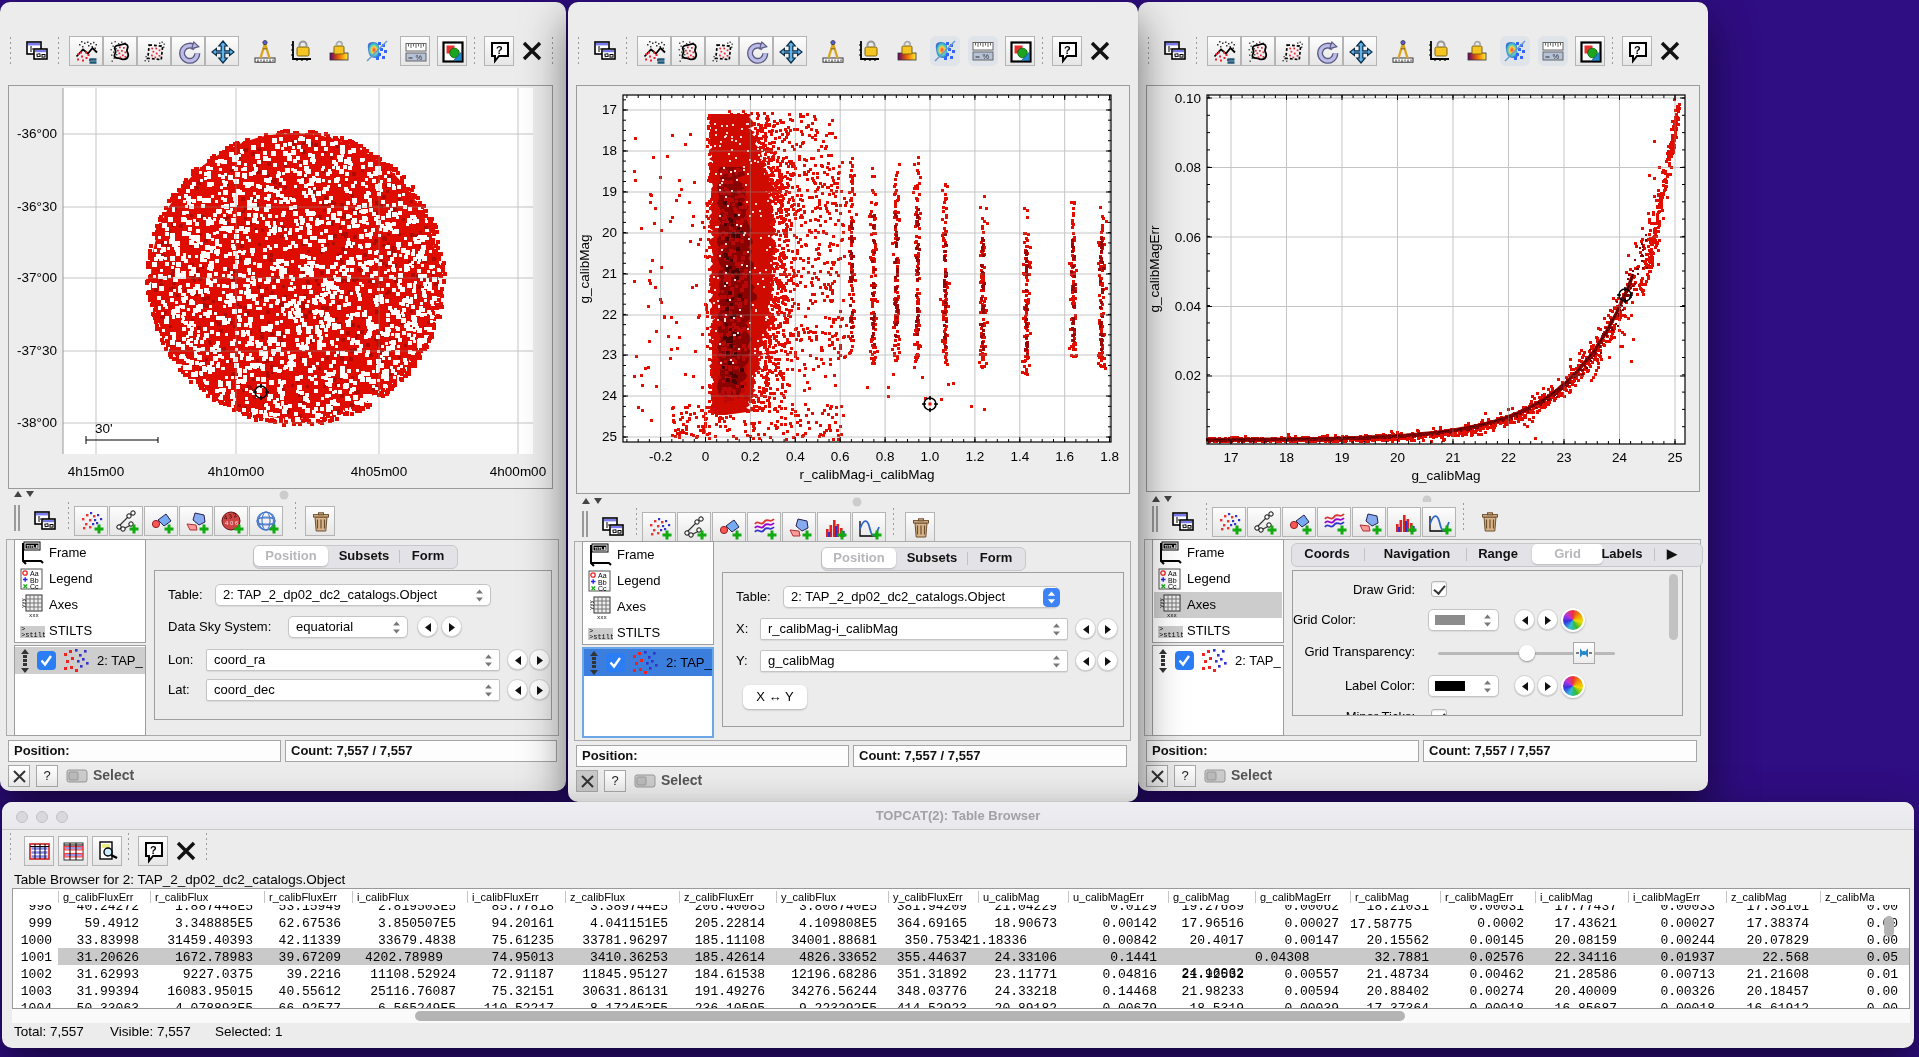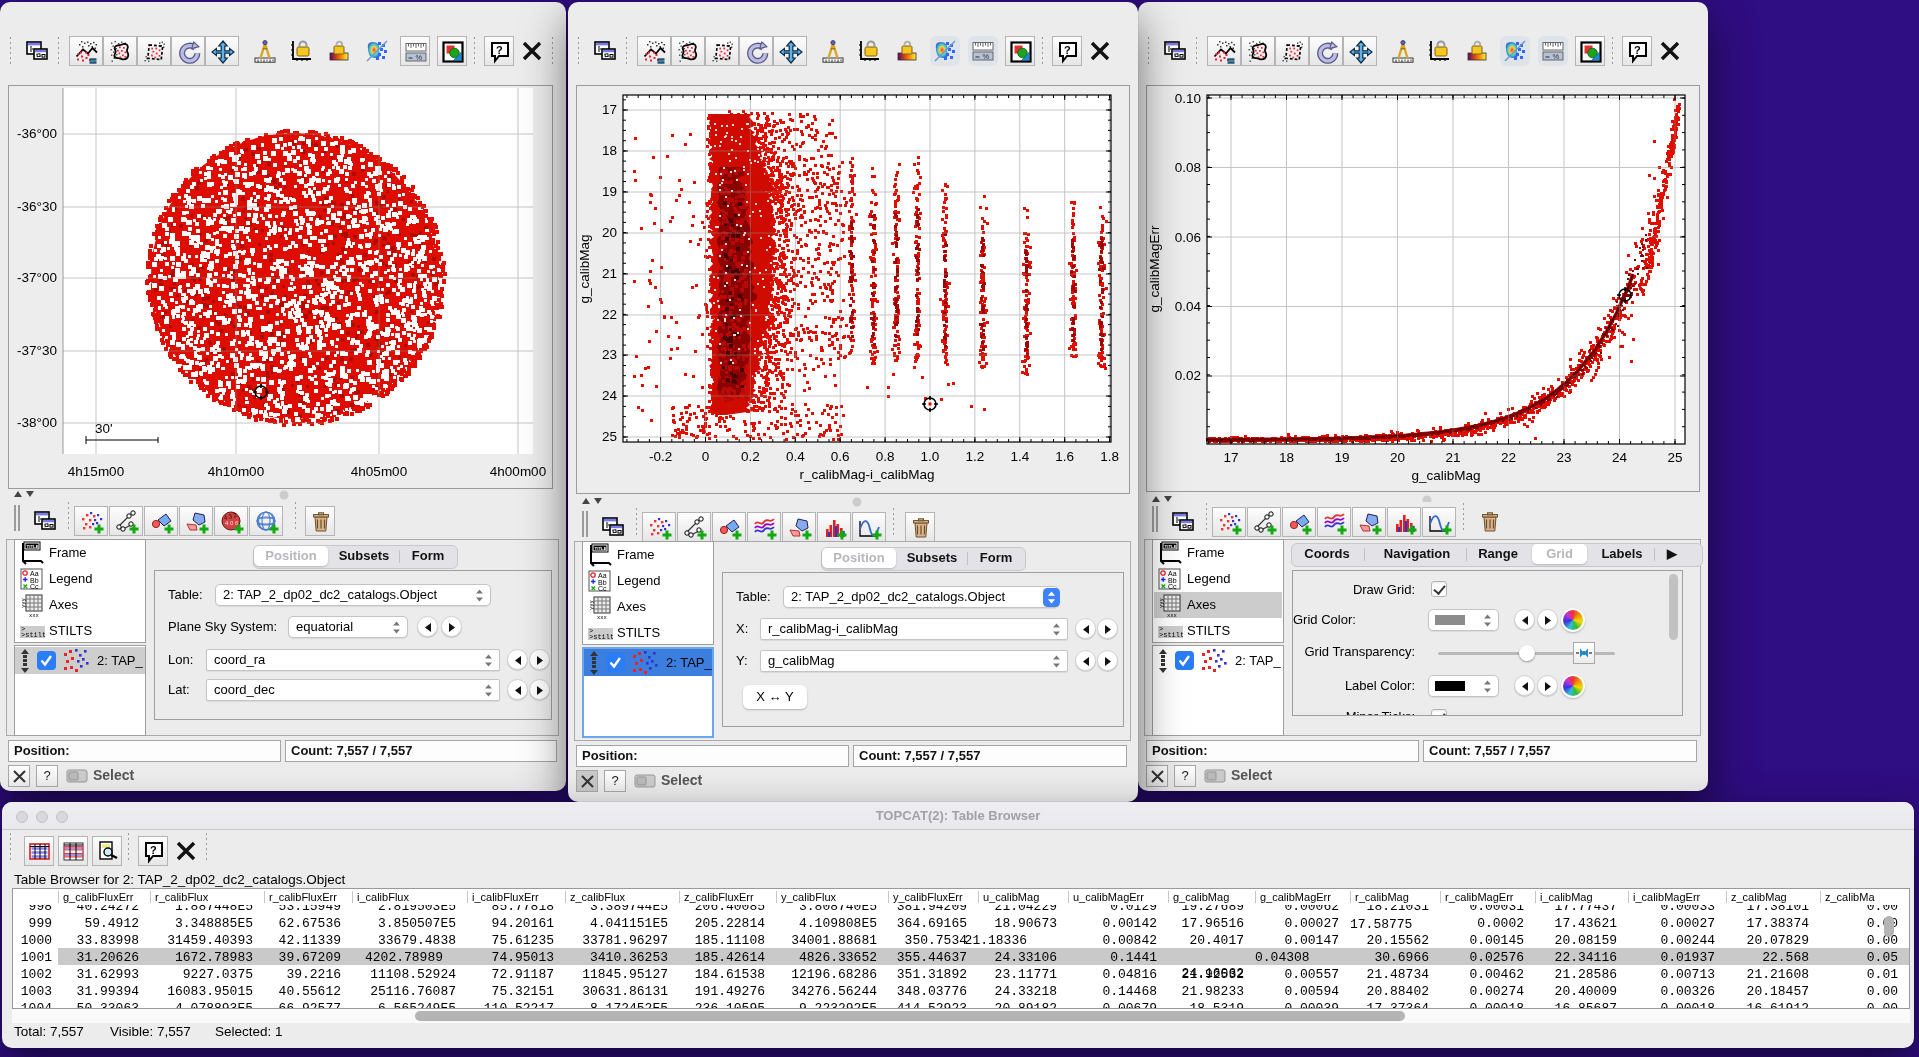--- a/index.html
+++ b/index.html
@@ -480,21 +480,21 @@
 <div class="tabseg tabsel" style="left:247px;top:6px;width:74px;line-height:20px">Position</div>
 <div class="tabseg" style="left:326px;top:6px;width:62px;line-height:20px">Subsets</div>
 <div class="tabdiv" style="left:392px;top:10px"></div>
 <div class="tabseg" style="left:396px;top:6px;width:50px;line-height:20px">Form</div>
 <div class="formpanel" style="left:147px;top:30px;width:398px;height:150px">
 <span class="lbl" style="left:13px;top:16px">Table:</span>
 <div class="combo" style="left:60px;top:13px;width:276px">2: TAP_2_dp02_dc2_catalogs.Object<span class="chev"><svg width="13" height="15">
               <path d="M6.5 1.5l3.4 4H3.1z" fill="#777"></path>
               <path d="M6.5 13.5l3.4-4H3.1z" fill="#777"></path>
             </svg></span></div>
-<span class="lbl" style="left:13px;top:48px">Plane Sky System:</span>
+<span class="lbl" style="left:13px;top:48px">Data Sky System:</span>
 <div class="combo" style="left:133px;top:45px;width:120px">equatorial<span class="chev"><svg width="13" height="15">
               <path d="M6.5 1.5l3.4 4H3.1z" fill="#777"></path>
               <path d="M6.5 13.5l3.4-4H3.1z" fill="#777"></path>
             </svg></span></div>
 <div class="rbtn" style="left:262px;top:45px"><svg width="10" height="11">
             <path d="M8 1L2 5.5L8 10z" fill="#111"></path>
           </svg></div>
 <div class="rbtn" style="left:286px;top:45px"><svg width="10" height="11">
             <path d="M2 1l6 4.5L2 10z" fill="#111"></path>
           </svg></div>
@@ -996,21 +996,21 @@
           </svg>
           <span style="position:absolute;left:82px;top:6px;font-size:13px">2: TAP_</span>
         </div>
 </div>
 <div class="tabbar" style="left:146px;top:3px;width:412px"></div>
 <div class="tabseg" style="left:152px;top:4px;width:60px;line-height:20px">Coords</div>
 <div class="tabdiv" style="left:219px;top:8px"></div>
 <div class="tabseg" style="left:230px;top:4px;width:84px;line-height:20px">Navigation</div>
 <div class="tabdiv" style="left:321px;top:8px"></div>
 <div class="tabseg" style="left:328px;top:4px;width:50px;line-height:20px">Range</div>
-<div class="tabseg tabsel" style="left:387px;top:4px;width:55px;line-height:20px">Grid</div>
+<div class="tabseg tabsel" style="left:387px;top:4px;width:71px;line-height:20px">Grid</div>
 <div class="tabseg" style="left:452px;top:4px;width:50px;line-height:20px">Labels</div>
 <div class="tabdiv" style="left:509px;top:8px"></div>
 <div class="tabseg" style="left:518px;top:4px;width:18px;line-height:20px">▶</div>
 <div class="formpanel" style="left:147px;top:30px;width:391px;height:146px;overflow:hidden">
 <div class="lbl" style="left:0;top:11px;width:122px;text-align:right">Draw Grid:</div>
 <div class="ck" style="left:138px;top:10px"></div>
 <div class="lbl" style="left:0;top:41px;width:122px;text-align:left">Grid Color:</div>
 <div class="combo" style="left:135px;top:38px;width:71px">
           <span style="position:absolute;left:6px;top:5px;width:30px;height:10px;background:#8c8c8c"></span>
           <span class="chev"><svg width="13" height="15">
@@ -1764,21 +1764,21 @@
           <span style="position:absolute;left:339px;top:2px;width:104px;text-align:center">4202.78989</span>
           <span style="position:absolute;left:454px;top:2px;width:87px;text-align:right">74.95013</span>
           <span style="position:absolute;left:552px;top:2px;width:103px;text-align:right">3410.36253</span>
           <span style="position:absolute;left:666px;top:2px;width:86px;text-align:right">185.42614</span>
           <span style="position:absolute;left:763px;top:2px;width:101px;text-align:right">4826.33652</span>
           <span style="position:absolute;left:875px;top:2px;width:79px;text-align:right">355.44637</span>
           <span style="position:absolute;left:965px;top:2px;width:79px;text-align:right">24.33106</span>
           <span style="position:absolute;left:1055px;top:2px;width:89px;text-align:right">0.1441</span>
           <span style="position:absolute;left:1155px;top:18px;width:76px;text-align:right">24.16062</span>
           <span style="position:absolute;left:1242px;top:2px;width:84px;">0.04308</span>
-          <span style="position:absolute;left:1337px;top:2px;width:79px;text-align:right">30.6966</span>
+          <span style="position:absolute;left:1337px;top:2px;width:79px;text-align:right">32.7881</span>
           <span style="position:absolute;left:1427px;top:2px;width:84px;text-align:right">0.02576</span>
           <span style="position:absolute;left:1522px;top:2px;width:82px;text-align:right">22.34116</span>
           <span style="position:absolute;left:1615px;top:2px;width:87px;text-align:right">0.01937</span>
           <span style="position:absolute;left:1713px;top:2px;width:83px;text-align:right">22.568</span>
           <span style="position:absolute;left:1807px;top:2px;width:78px;text-align:right">0.05</span>
         </div>
         <div style="position:absolute;left:0;top:60.0px;width:1896px;height:17px;font-size:13px">
           <span style="position:absolute;left:0;top:2px;width:39px;text-align:right">1002</span>
           <span style="position:absolute;left:45px;top:2px;width:81px;text-align:right">31.62993</span>
           <span style="position:absolute;left:137px;top:2px;width:103px;text-align:right">9227.0375</span>

